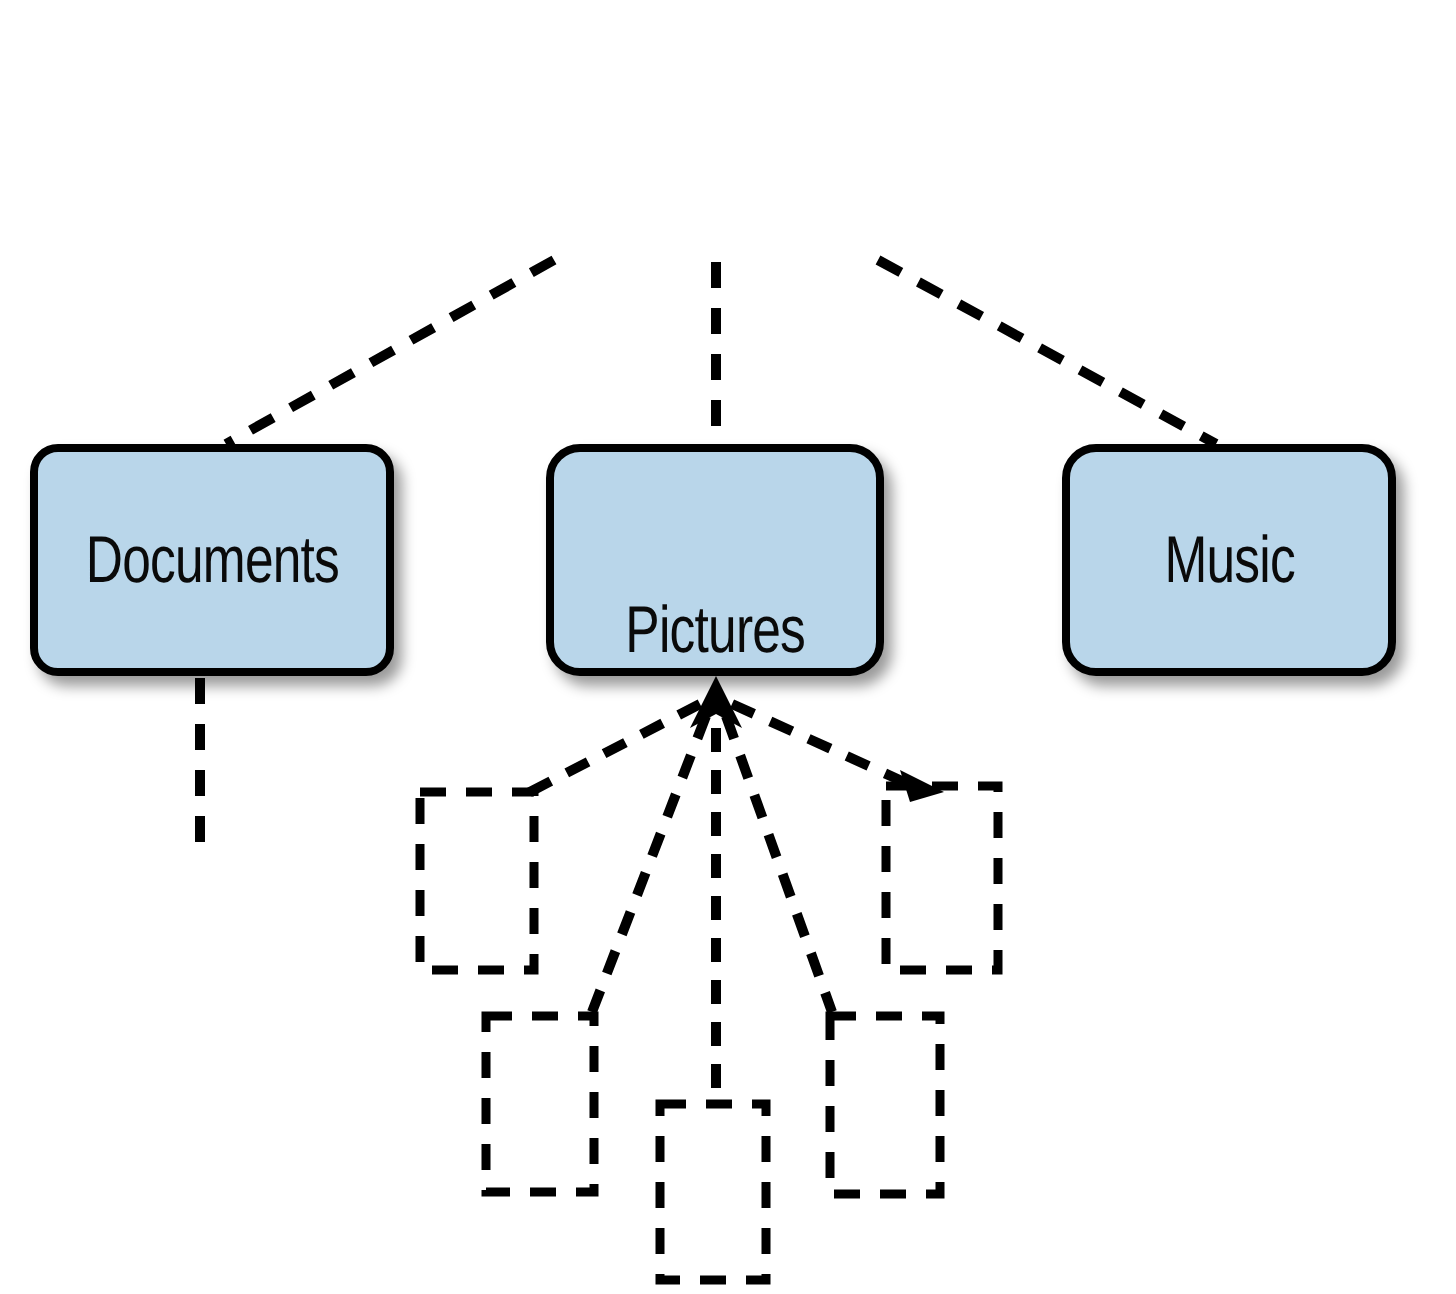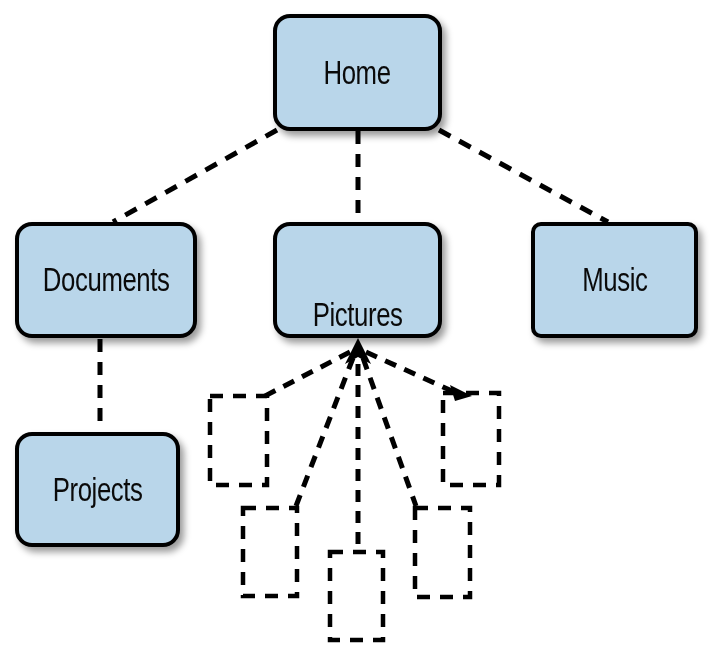--- a/index.html
+++ b/index.html
@@ -21,23 +21,23 @@
     display:flex;align-items:center;justify-content:center;
   }
   .node .label{
     font-size:33px;
     color:#0a0a0a;
     transform:scaleX(0.78);
     white-space:nowrap;
     letter-spacing:-0.5px;
   }
   .node-home     {left:273px;top:14px;width:169px;height:117px;}
-  .node-documents{left:15px;top:222px;width:182px;height:116px;}
+  .node-documents{left:15px;top:222px;width:182px;height:116px;border-radius:14px;}
   .node-pictures {left:273px;top:222px;width:169px;height:116px;align-items:flex-end;}
-  .node-music    {left:531px;top:222px;width:167px;height:116px;border-radius:10px;}
+  .node-music    {left:531px;top:222px;width:167px;height:116px;}
   .node-projects {left:15px;top:432px;width:165px;height:115px;}
 </style>
 </head>
 <body>
 
 <div class="stage">
 
   <svg class="links" viewBox="0 0 728 647" xmlns="http://www.w3.org/2000/svg" aria-hidden="true">
 
     <g stroke="#000000" stroke-width="5" fill="none" stroke-dasharray="13 10" stroke-linecap="butt">
@@ -61,33 +61,27 @@
 
     <g stroke="#000000" stroke-width="4.5" fill="none" stroke-dasharray="13 10">
       <rect x="210" y="396" width="57" height="89"></rect>
       <rect x="443" y="393" width="56" height="92"></rect>
       <rect x="243" y="508" width="54" height="88"></rect>
       <rect x="415" y="508" width="55" height="89"></rect>
       <rect x="330" y="552" width="53" height="88"></rect>
     </g>
   </svg>
 
-  <div class="node node-home">
-    <span class="label">Home</span>
-  </div>
 
   <div class="node node-documents">
     <span class="label">Documents</span>
   </div>
 
   <div class="node node-pictures">
     <span class="label">Pictures</span>
   </div>
 
   <div class="node node-music">
     <span class="label">Music</span>
   </div>
 
-  <div class="node node-projects">
-    <span class="label">Projects</span>
-  </div>
 
 </div>
 
 </body></html>

